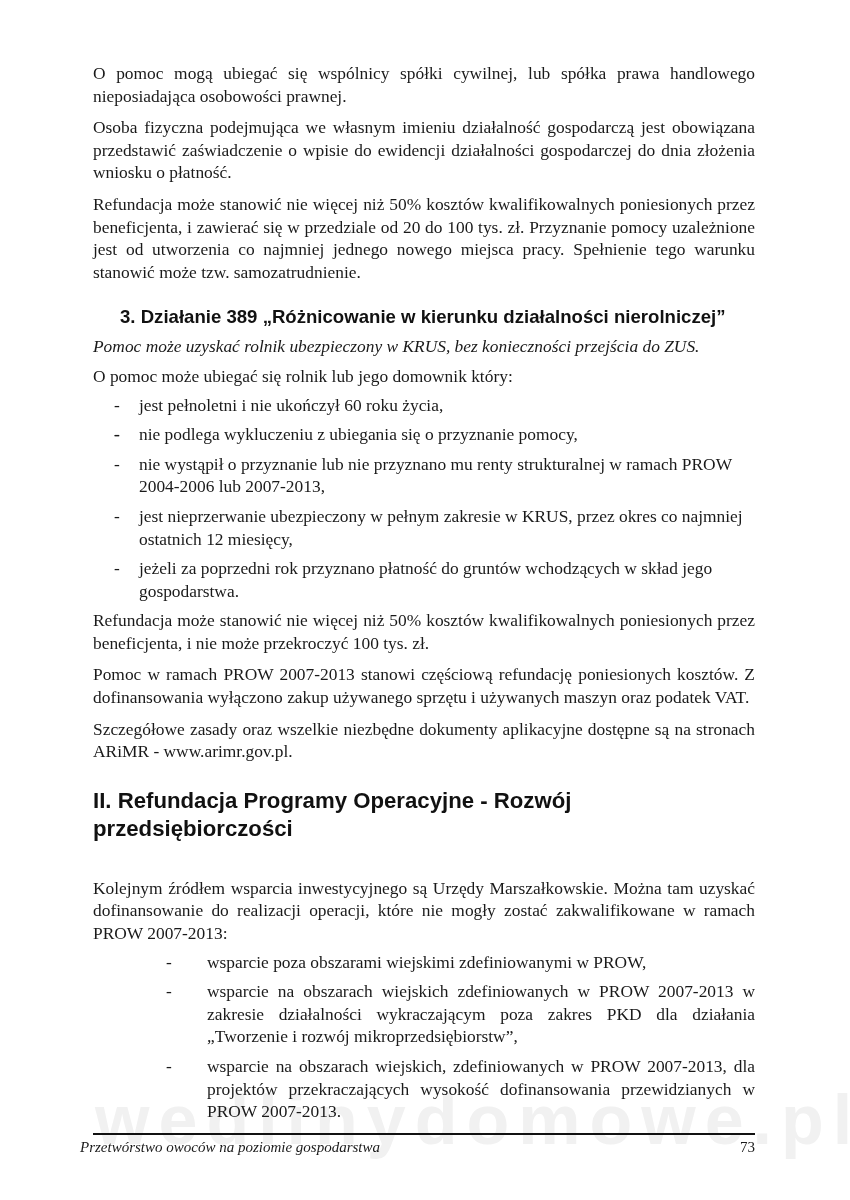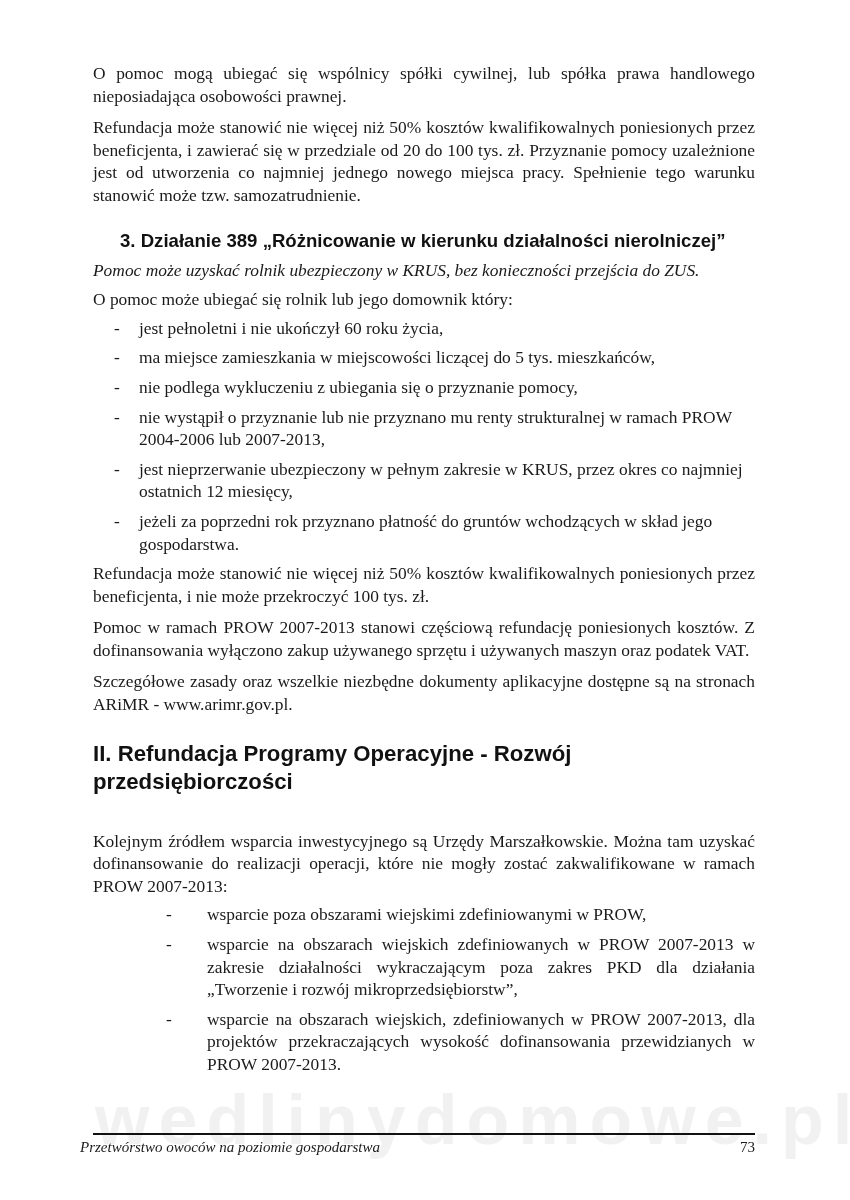--- a/index.html
+++ b/index.html
@@ -40,29 +40,30 @@
   }
   .page { z-index: 1; }
 </style>
 </head>
 <body>
 
 <div class="watermark">wedlinydomowe.pl</div>
 
 <div class="page">
   <p>O pomoc mogą ubiegać się wspólnicy spółki cywilnej, lub spółka prawa handlowego nieposiadająca osobowości prawnej.</p>
+  <p>Osoba fizyczna podejmująca we własnym imieniu działalność gospodarczą jest obowiązana przedstawić zaświadczenie o wpisie do ewidencji działalności gospodarczej do dnia złożenia wniosku o płatność.</p>
   <p>Refundacja może stanowić nie więcej niż 50% kosztów kwalifikowalnych poniesionych przez beneficjenta, i zawierać się w przedziale od 20 do 100 tys. zł. Przyznanie pomocy uzależnione jest od utworzenia co najmniej jednego nowego miejsca pracy. Spełnienie tego warunku stanowić może tzw. samozatrudnienie.</p>
 
   <div class="h3">3. Działanie 389 „Różnicowanie w kierunku działalności nierolniczej”</div>
   <p class="italic">Pomoc może uzyskać rolnik ubezpieczony w KRUS, bez konieczności przejścia do ZUS.</p>
   <p style="margin-bottom:6px;">O pomoc może ubiegać się rolnik lub jego domownik który:</p>
 
   <ul class="dash">
     <li><span class="dash-mark">-</span><span>jest pełnoletni i nie ukończył 60 roku życia,</span></li>
-    <li><span class="dash-mark">-</span><span>ma miejsce zamieszkania w miejscowości liczącej do 5 tys. mieszkańców,</span></li>
+    <li><span class="dash-mark">-</span></li>
     <li><span class="dash-mark">-</span><span>nie podlega wykluczeniu z ubiegania się o przyznanie pomocy,</span></li>
     <li><span class="dash-mark">-</span><span>nie wystąpił o przyznanie lub nie przyznano mu renty strukturalnej w ramach PROW 2004-2006 lub 2007-2013,</span></li>
     <li><span class="dash-mark">-</span><span>jest nieprzerwanie ubezpieczony w pełnym zakresie w KRUS, przez okres co najmniej ostatnich 12 miesięcy,</span></li>
     <li><span class="dash-mark">-</span><span>jeżeli za poprzedni rok przyznano płatność do gruntów wchodzących w skład jego gospodarstwa.</span></li>
   </ul>
 
   <p>Refundacja może stanowić nie więcej niż 50% kosztów kwalifikowalnych poniesionych przez beneficjenta, i nie może przekroczyć 100 tys. zł.</p>
   <p>Pomoc w ramach PROW 2007-2013 stanowi częściową refundację poniesionych kosztów. Z dofinansowania wyłączono zakup używanego sprzętu i używanych maszyn oraz podatek VAT.</p>
   <p>Szczegółowe zasady oraz wszelkie niezbędne dokumenty aplikacyjne dostępne są na stronach ARiMR - www.arimr.gov.pl.</p>
 

